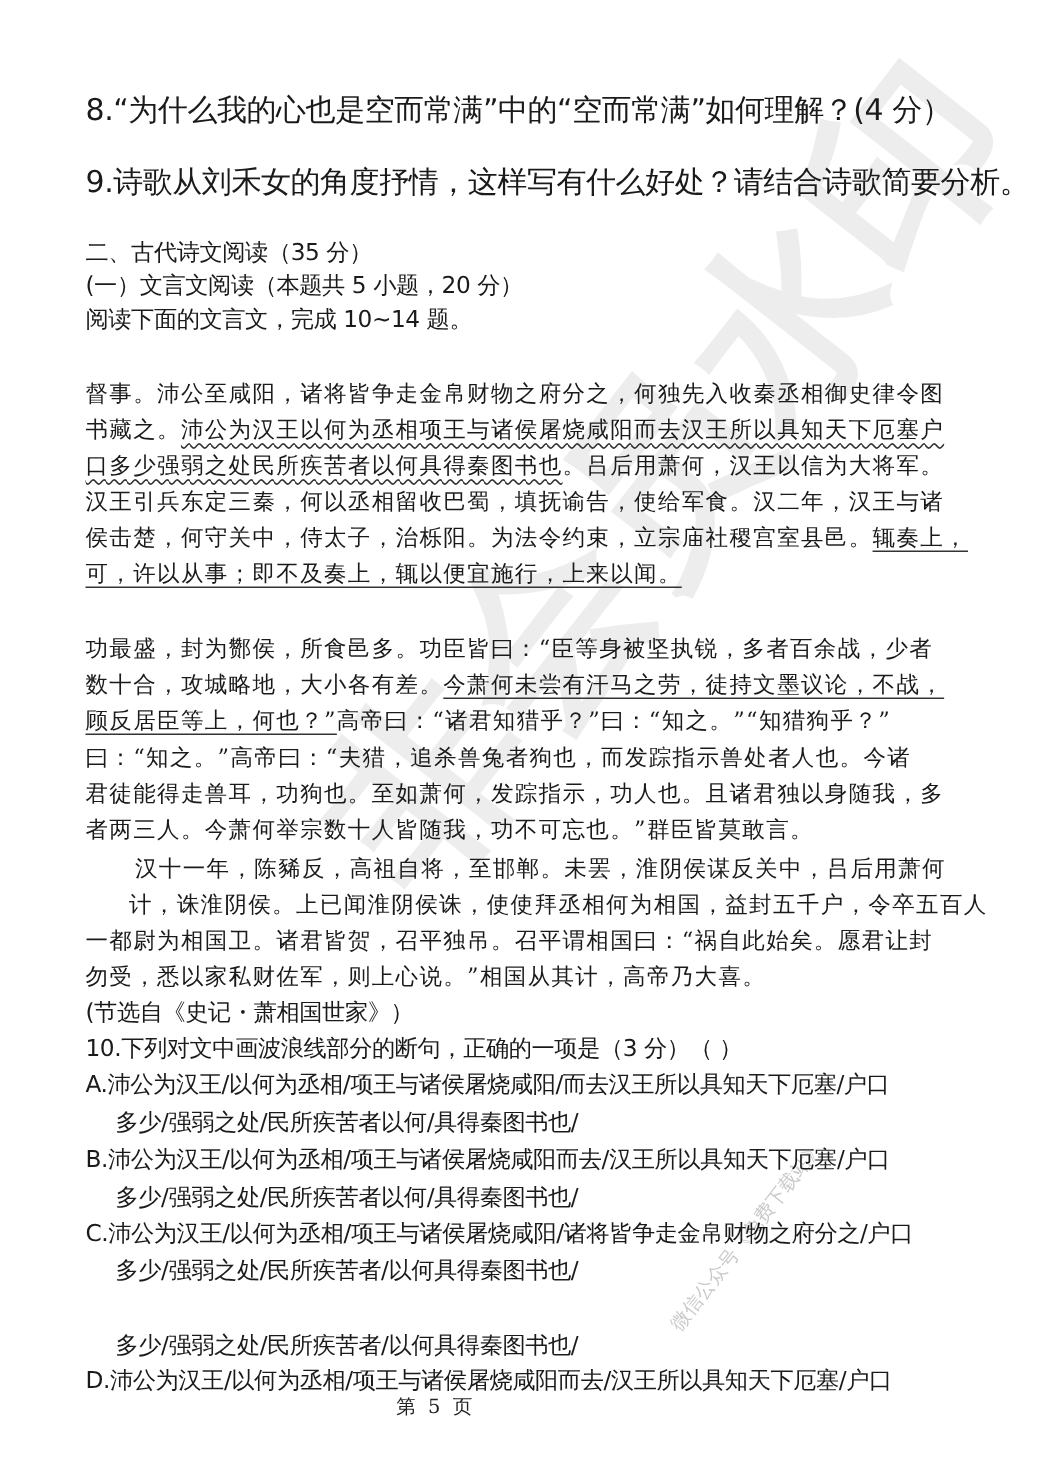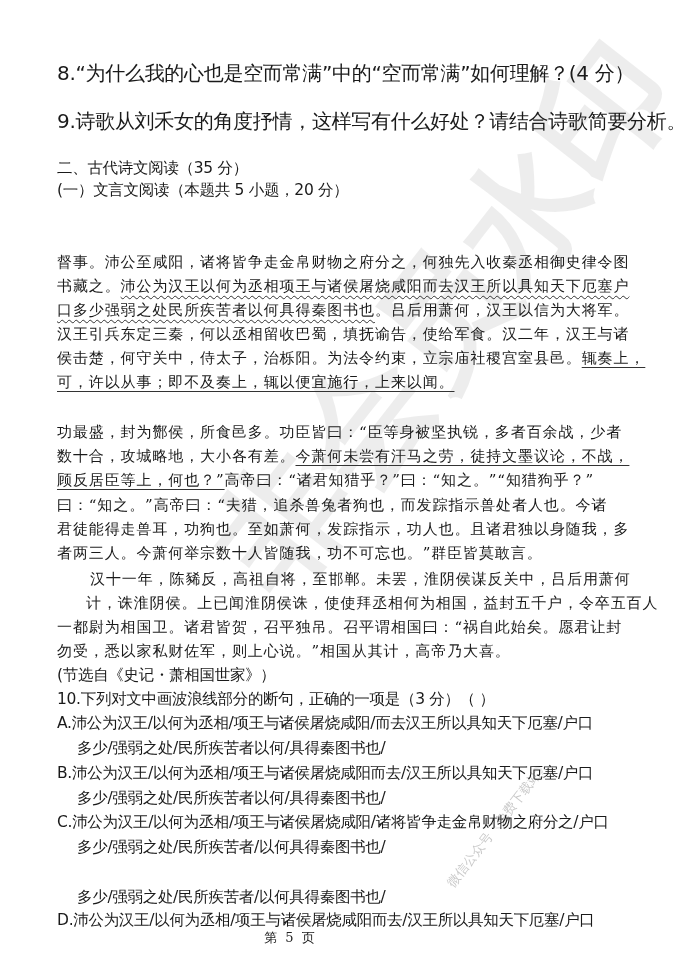--- a/index.html
+++ b/index.html
@@ -33,20 +33,21 @@
 <div class="page">
 
   <div class="wm-big">非会员水印</div>
   <div class="wm-small">微信公众号《免费下载站》</div>
 
   <div class="line sans q" style="top:62px;">8.“为什么我的心也是空而常满”中的“空而常满”如何理解？(4 分）</div>
   <div class="line sans q" style="top:110px;">9.诗歌从刘禾女的角度抒情，这样写有什么好处？请结合诗歌简要分析。（6 分）</div>
 
   <div class="line sans" style="top:157px;">二、古代诗文阅读（35 分）</div>
   <div class="line sans" style="top:179px;">(一）文言文阅读（本题共 5 小题，20 分）</div>
+  <div class="line sans" style="top:202px;">阅读下面的文言文，完成 10~14 题。</div>
 
   <div class="line serif" style="top:251px;">督事。沛公至咸阳，诸将皆争走金帛财物之府分之，何独先入收秦丞相御史律令图</div>
   <div class="line serif" style="top:275px;">
     <span>书藏之。</span><span class="wavy">沛公为汉王以何为丞相项王与诸侯屠烧咸阳而去汉王所以具知天下厄塞户</span>
   </div>
   <div class="line serif" style="top:299px;">
     <span class="wavy">口多少强弱之处民所疾苦者以何具得秦图书也</span><span>。吕后用萧何，汉王以信为大将军。</span>
   </div>
   <div class="line serif" style="top:323px;">汉王引兵东定三秦，何以丞相留收巴蜀，填抚谕告，使给军食。汉二年，汉王与诸</div>
   <div class="line serif" style="top:347px;">

